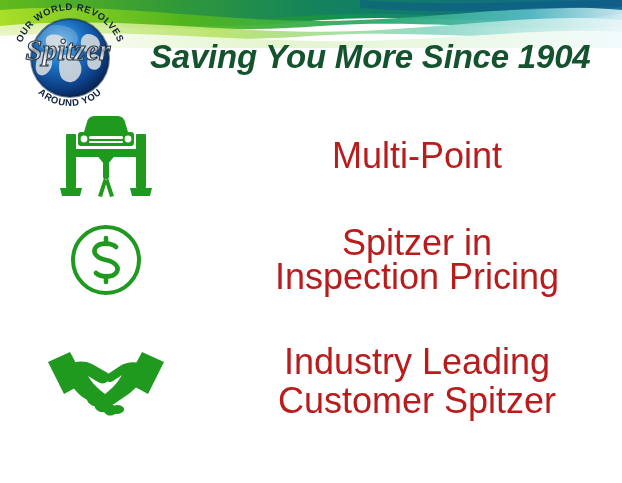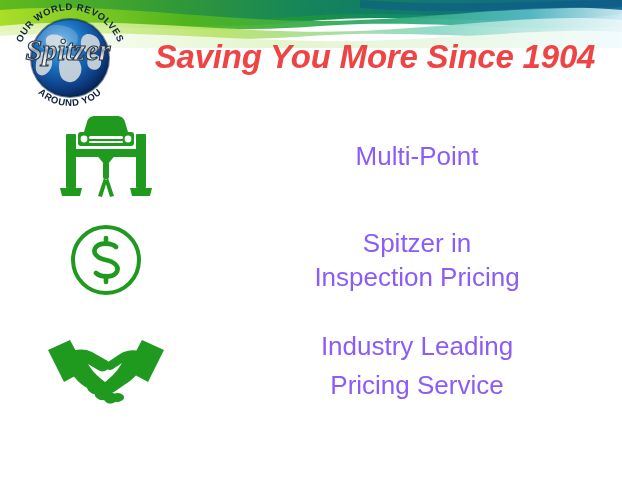--- a/index.html
+++ b/index.html
@@ -27,60 +27,59 @@
   
   .logo{
     position:absolute;left:4px;top:0px;
     width:132px;height:112px;
   }
   .logo svg{display:block;}
 
   
   .headline{
     position:absolute;
-    left:142px;top:38px;
+    left:150px;top:38px;
     width:466px;
-    text-align:center;
     font-size:33px;
     font-weight:bold;
     font-style:italic;
     letter-spacing:-0.2px;
-    color:#ef4444;
+    color:#14532d;
     white-space:nowrap;
   }
 
   
   .features{
     position:absolute;
     left:0;top:104px;
     width:622px;
   }
   .feature-row{
     display:flex;
     align-items:center;
     width:622px;
   }
   .feature-row.row-1{height:104px;}
   .feature-row.row-2{height:104px;}
-  .feature-row.row-3{height:108px;}
+  .feature-row.row-3{height:108px;align-items:flex-end;}
 
   .feature-icon{
     width:212px;
     display:flex;
     align-items:center;
     justify-content:center;
     flex:0 0 212px;
   }
   .feature-icon svg{display:block;}
 
   .feature-text{
     flex:1 1 auto;
     text-align:center;
-    color:#8b5cf6;
-    font-size:26px;
+    color:#b91c1c;
+    font-size:36px;
     line-height:34px;
     white-space:nowrap;
   }
   .feature-text .line{display:block;}
   .row-3 .feature-text{line-height:39px;}
 </style>
 </head>
 <body>
 
 <div class="banner-root">
@@ -247,18 +246,18 @@
                    C94,51 99,42 102,34 Z"></path>
 
           <path d="M44,60 C48,57 53,57 57,60 C60,62 60,66 57,68 C54,71 49,71 46,68 C43,66 42,62 44,60 Z"></path>
           <path d="M52,66 C56,63 61,63 64,66 C67,68 67,72 64,74 C61,77 56,77 53,74 C50,72 50,68 52,66 Z"></path>
           <path d="M61,70 C65,68 69,68 72,71 C74,73 74,76 71,78 C68,80 64,80 62,78 C59,76 59,72 61,70 Z"></path>
           <path d="M70,70 C73,68 77,69 79,71 C81,73 80,76 77,77 C74,79 71,78 69,76 C67,74 68,71 70,70 Z"></path>
         </svg>
       </div>
       <div class="feature-text">
         <span class="line">Industry Leading</span>
-        <span class="line">Pricing Service</span>
+        <span class="line">Customer Spitzer</span>
       </div>
     </div>
 
   </div>
 </div>
 
 </body></html>

